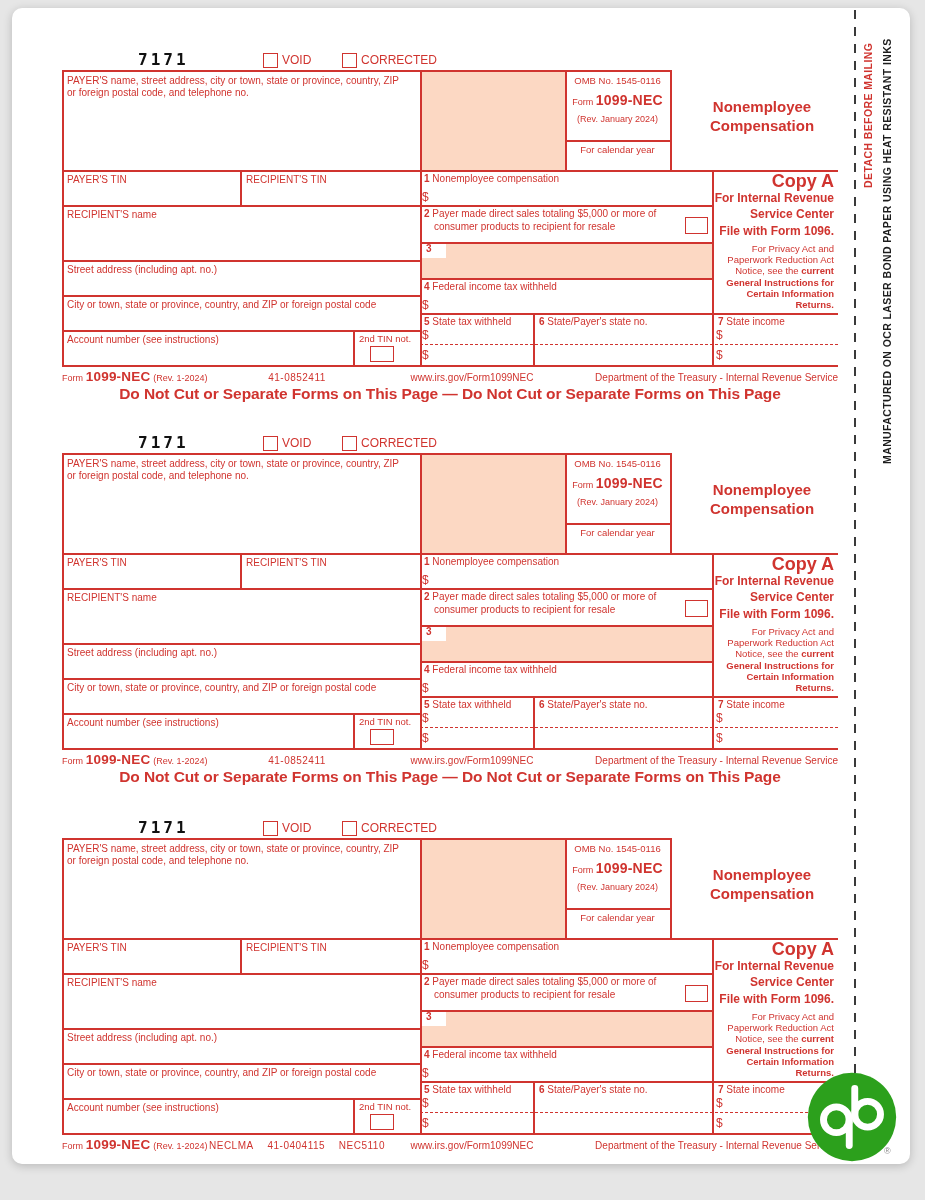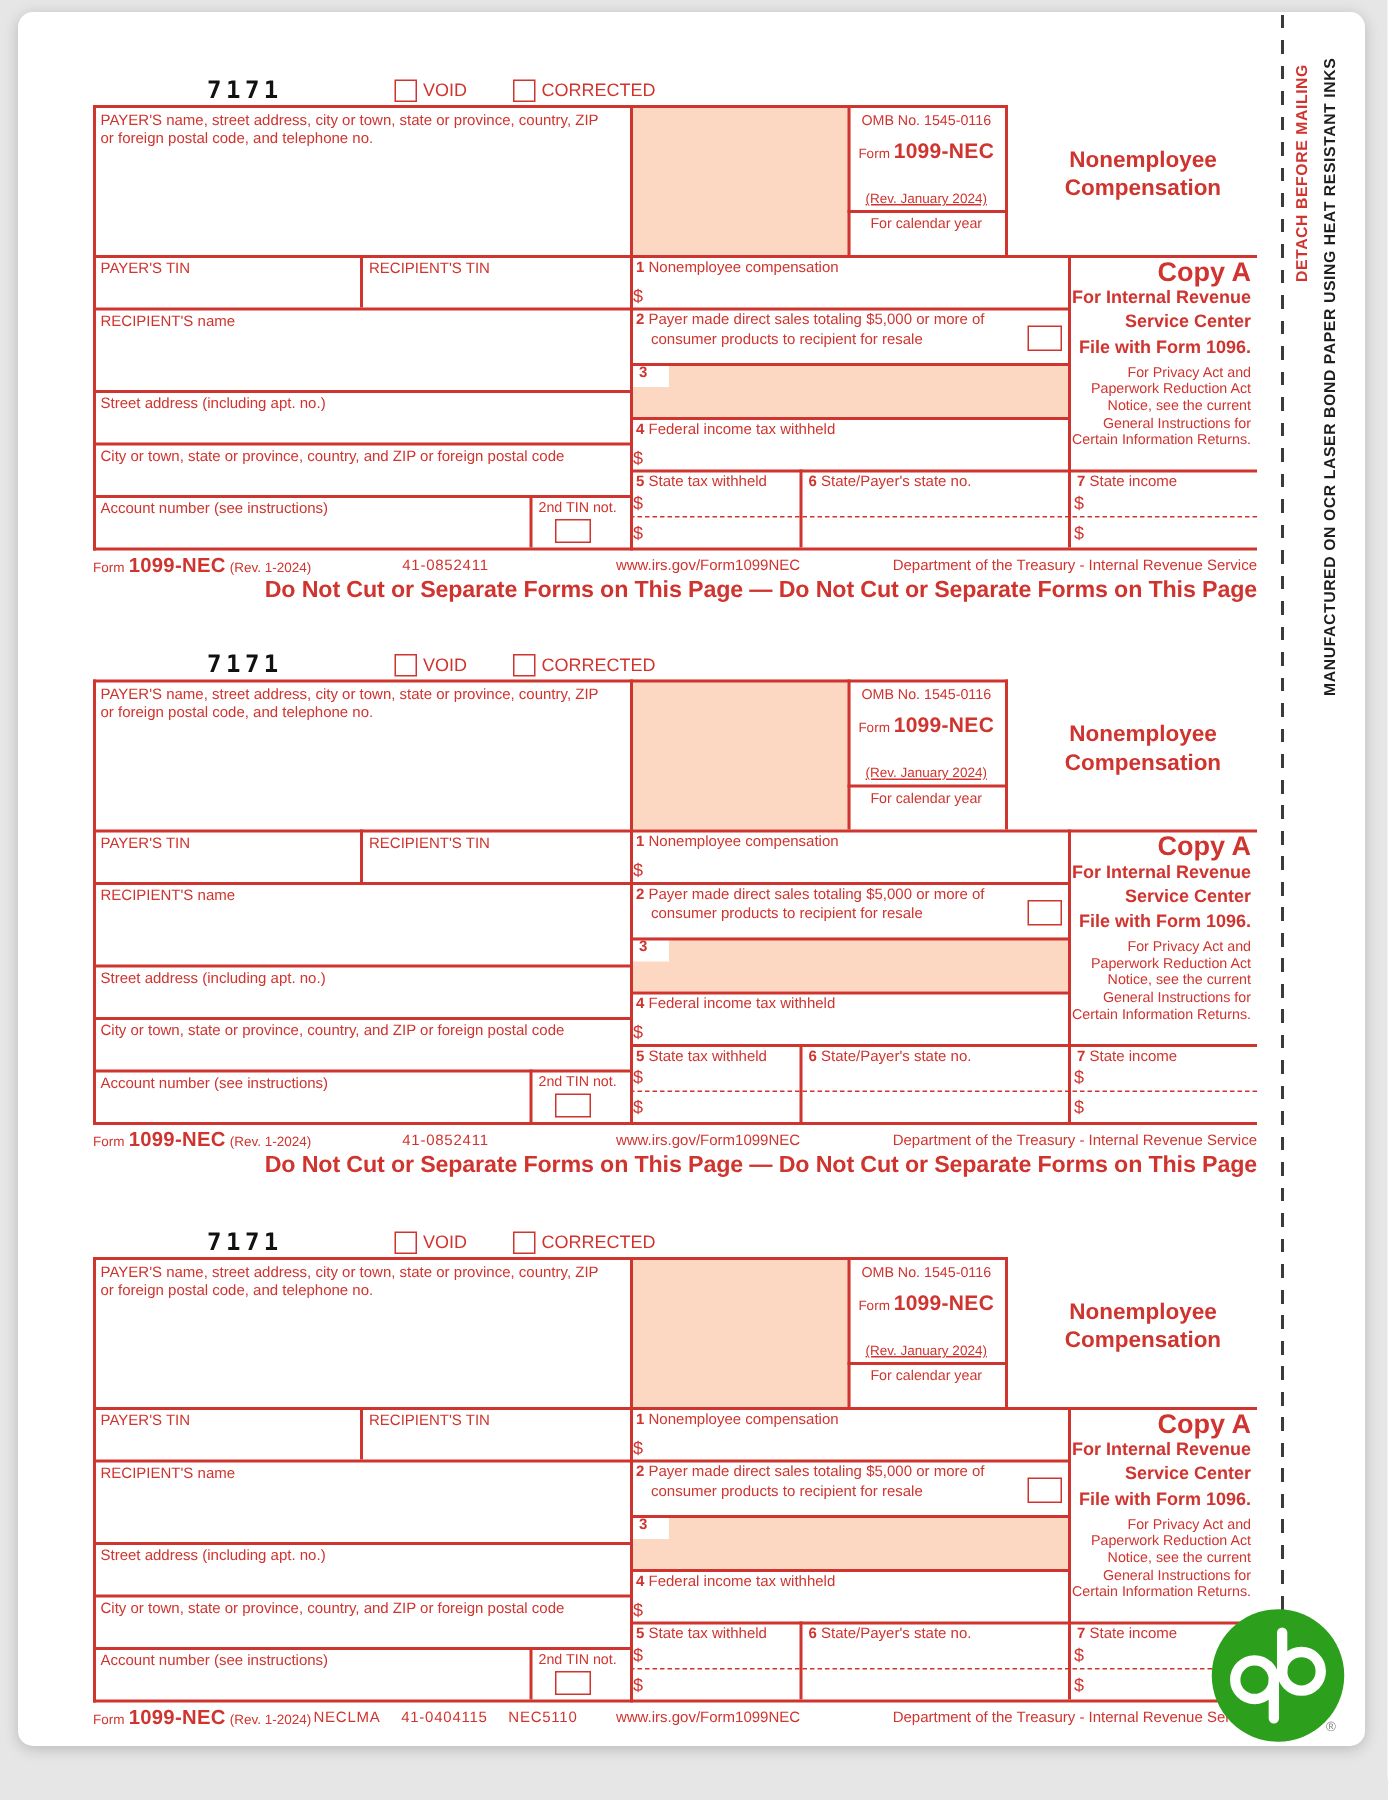--- a/index.html
+++ b/index.html
@@ -42,42 +42,42 @@
     position:absolute;left:76px;top:-2px;width:70px;
     font-family:"DejaVu Sans Mono",monospace;font-size:16px;letter-spacing:3px;
     color:#111;font-weight:bold;
   }
   .cb{position:absolute;border:1.5px solid var(--ink);background:#fff;}
   .cb-label{position:absolute;font-size:12px;color:var(--ink);}
   .omb-cell{position:absolute;left:505px;top:18px;width:101px;text-align:center;}
   .omb-line{font-size:9.5px;margin-top:5px;}
   .form-no-line{font-size:9px;margin-top:6px;}
   .form-no-line b{font-size:14px;letter-spacing:.2px;}
-  .rev-line{font-size:9px;margin-top:19px;text-decoration:underline;}
+  .rev-line{font-size:9px;margin-top:6px;}
   .calyear{position:absolute;left:505px;top:92px;width:101px;text-align:center;font-size:9.5px;}
   .form-title{position:absolute;left:630px;top:46px;width:140px;text-align:center;
     font-size:15px;font-weight:bold;line-height:1.25;}
   .copy-a{position:absolute;left:650px;top:119px;width:122px;text-align:right;font-weight:bold;font-size:18px;}
   .copy-for{position:absolute;left:650px;top:139px;width:122px;text-align:right;font-weight:bold;font-size:12px;line-height:1.3;}
   .file-with{position:absolute;left:650px;top:172px;width:122px;text-align:right;font-weight:bold;font-size:12px;}
   .privacy{position:absolute;left:648px;top:191px;width:124px;text-align:right;font-size:9.5px;line-height:1.18;}
-  .privacy b{font-weight:normal;text-align:center;}
+  .privacy b{font-weight:bold;text-align:center;}
   .amt{position:absolute;font-size:12px;color:var(--ink);}
   .dash-line{position:absolute;border-top:1.5px dashed var(--ink);height:0;}
   .tab3{position:absolute;left:360px;top:191px;width:20px;height:15px;background:#fff;
     font-size:10px;font-weight:bold;padding-left:4px;}
   .footer{position:absolute;left:0;top:317px;width:776px;height:15px;font-size:10px;}
   .f-name{position:absolute;left:0;top:0;}
   .f-name .w{font-size:9px;}
   .f-name b{font-size:13.5px;letter-spacing:.2px;}
   .f-name .r{font-size:9px;}
   .f-codes{position:absolute;left:110px;top:3px;width:250px;text-align:center;letter-spacing:.5px;}
   .f-url{position:absolute;left:330px;top:3px;width:160px;text-align:center;}
   .f-dept{position:absolute;right:0;top:3px;}
-  .dnc{position:absolute;left:0;top:333px;width:776px;text-align:right;
+  .dnc{position:absolute;left:0;top:333px;width:776px;text-align:center;
     font-size:15.5px;font-weight:bold;letter-spacing:-.1px;color:var(--ink);}
   
   .qb-logo{position:absolute;left:806px;top:1071px;width:92px;height:92px;}
   .qb-reg{position:absolute;left:884px;top:1146px;font-size:9px;color:#8a8a8a;}
 </style>
 </head>
 <body>
 
 <div class="sheet"></div>
 

